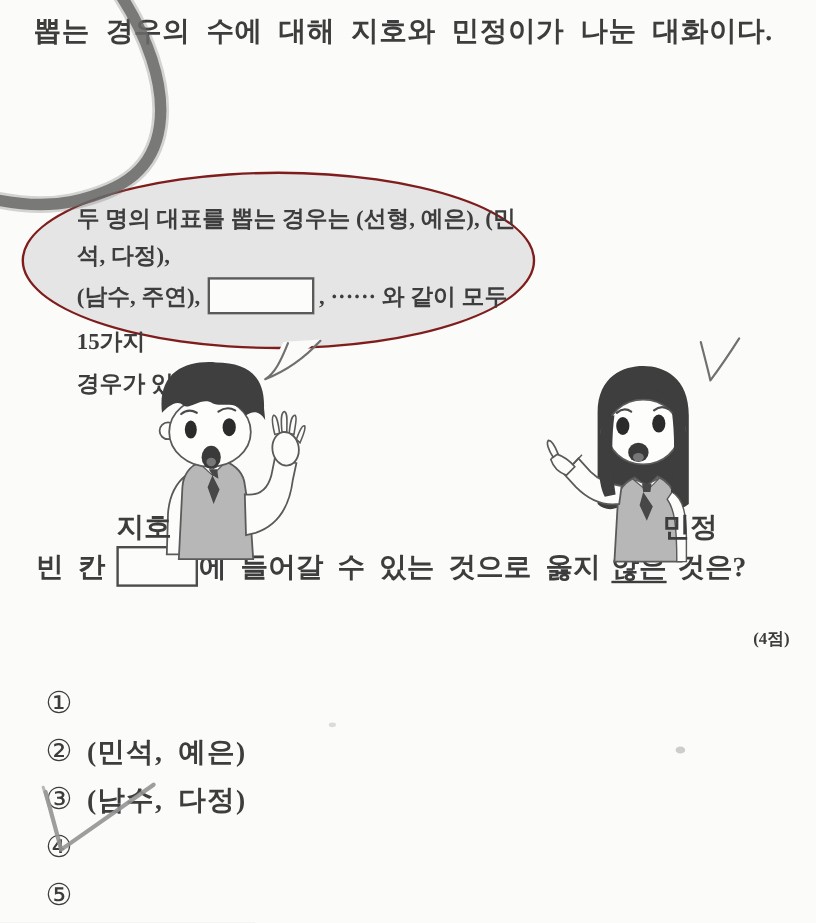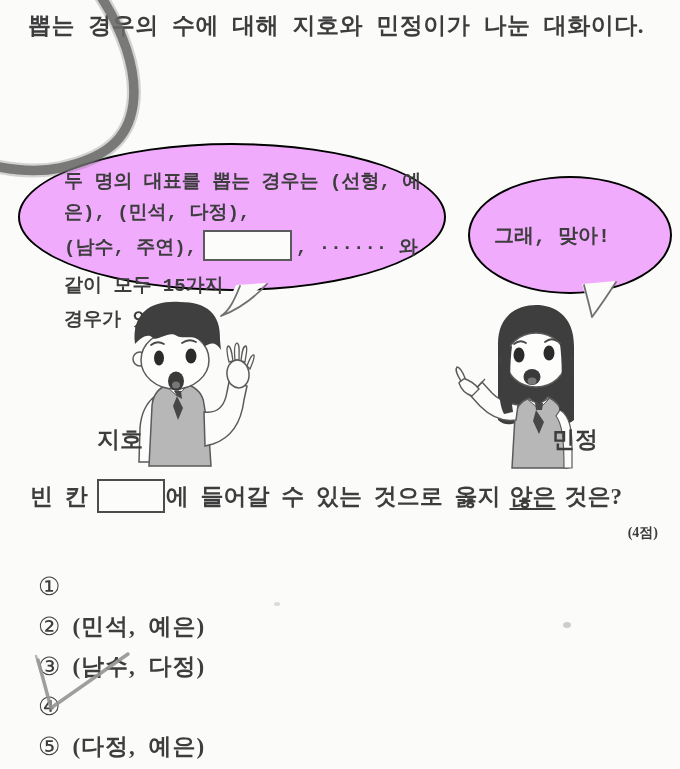--- a/index.html
+++ b/index.html
@@ -10,37 +10,37 @@
     color:#3d3d3d;
   }
   
   .statement{position:absolute; left:10px; top:5px; width:652px;
     font-size:23px; line-height:42px; font-weight:600; letter-spacing:.5px; word-spacing:4px;}
   .st-line{text-align:justify; text-align-last:justify;}
   .st-line.last{text-align:left; text-align-last:left; word-spacing:7px;}
   .st-line .indent{display:inline-block; width:18px;}
   .q-num{margin-right:8px;}
   
-  .bubble{position:absolute; background:#f0abfc; border:2px solid #000000; z-index:1;font-family:Liberation Mono, monospace;}
+  .bubble{position:absolute; background:#e5e5e5; border:2px solid #7f1d1d; z-index:1;}
   .bubble-jiho{left:18px; top:143px; width:428px; height:148px; border-radius:50%;
     font-size:19px; font-weight:600; line-height:31px; padding:22px 0 0 44px; box-sizing:border-box;}
   .bubble-jiho .b-line2{line-height:38px;}
   .blank-box{display:inline-block; width:85px; height:27px; border:2px solid #5a5a5a;
     vertical-align:middle; margin:0 4px 4px 6px; background:#fcfcfa;}
   .bubble-minjeong{left:468px; top:176px; width:204px; height:118px; border-radius:50%;
     display:flex; align-items:center; padding-left:24px; box-sizing:border-box;
     font-size:20px; font-weight:600;}
   .char-label{position:absolute; z-index:4; font-size:23px; font-weight:600;}
   .label-jiho{left:97px; top:424px;}
   .label-minjeong{left:552px; top:424px;}
   .figure{position:absolute; z-index:3;}
   .overlay{position:absolute; left:0; top:0; z-index:2; pointer-events:none;}
   .pen-overlay{position:absolute; left:0; top:0; z-index:6; pointer-events:none;}
   
-  .question{position:absolute; left:30px; top:476px; width:640px;
+  .question{position:absolute; left:30px; top:452px; width:640px;
     font-size:23px; font-weight:600; word-spacing:6px; line-height:42px;}
   .q-blank-box{display:inline-block; width:64px; height:30px; border:2.5px solid #4c4c4c;
     vertical-align:middle; margin:0 1px 5px 9px; background:#fcfcfa;}
   .q-underline{text-decoration:underline; text-underline-offset:4px; text-decoration-thickness:2px; margin:0 9px;}
   .points{position:absolute; right:22px; top:524px; font-size:14px; font-weight:600;}
   
   .choices{position:absolute; left:38px; top:566px; font-size:23px; font-weight:600;}
   .choice{display:flex; align-items:center; height:40px;}
   .choice .c-num{font-size:25px; margin-right:12px; font-weight:500;}
   .choice .c-text{letter-spacing:1px; word-spacing:6px;}
@@ -53,23 +53,20 @@
   <div class="statement">
     <div class="st-line last"><span class="indent"></span><span>뽑는 경우의 수에 대해 지호와 민정이가 나눈 대화이다.</span></div>
   </div>
 
   <div class="bubble bubble-jiho">
     <div>두 명의 대표를 뽑는 경우는 (선형, 예은), (민석, 다정),</div>
     <div class="b-line2"><span>(남수, 주연),</span><span class="blank-box"></span><span>, ······ 와 같이 모두 15가지</span></div>
     <div>경우가 있어.</div>
   </div>
 
-  <div class="bubble bubble-minjeong">
-    <span>그래, 맞아!</span>
-  </div>
 
   <svg class="overlay" width="680" height="769" viewBox="0 0 680 769">
     <polygon points="236,285 221,317 267,283" fill="#fbfbf9"></polygon>
     <path d="M 240,286 C 234,301 229,311 221,316 M 221,316 C 239,309 255,297 267,284" fill="none" stroke="#707070" stroke-width="1.8" stroke-linecap="round"></path>
     <polygon points="582,284 592,318 616,281" fill="#fbfbf9"></polygon>
     <path d="M 584,285 C 587,297 590,308 592,317 M 592,317 C 601,305 609,293 616,282" fill="none" stroke="#707070" stroke-width="1.8" stroke-linecap="round"></path>
   </svg>
 
   <svg class="figure" style="left:125px; top:296px;" width="145" height="172" viewBox="0 0 145 172">
 
@@ -160,21 +157,20 @@
       </div>
     <div class="choice">
         <span class="c-num">③</span>
         <span class="c-text">(남수, 다정)</span>
       </div>
     <div class="choice">
         <span class="c-num">④</span>
       </div>
     <div class="choice">
         <span class="c-num">⑤</span>
-        <span class="c-text">(다정, 예은)</span>
       </div>
   </div>
 
   <svg class="pen-overlay" width="680" height="769" viewBox="0 0 680 769">
 
     <g>
       <path d="M 98,-8 C 122,28 138,70 133,105 C 128,140 105,158 60,168 C 40,172 16,171 -10,165" fill="none" stroke="#6a6a6a" stroke-width="14" stroke-linecap="round" opacity="0.28"></path>
       <path d="M 98,-8 C 122,28 138,70 133,105 C 128,140 105,158 60,168 C 40,172 16,171 -10,165" fill="none" stroke="#686868" stroke-width="9.5" stroke-linecap="round" opacity="0.85"></path>
     </g>
 

